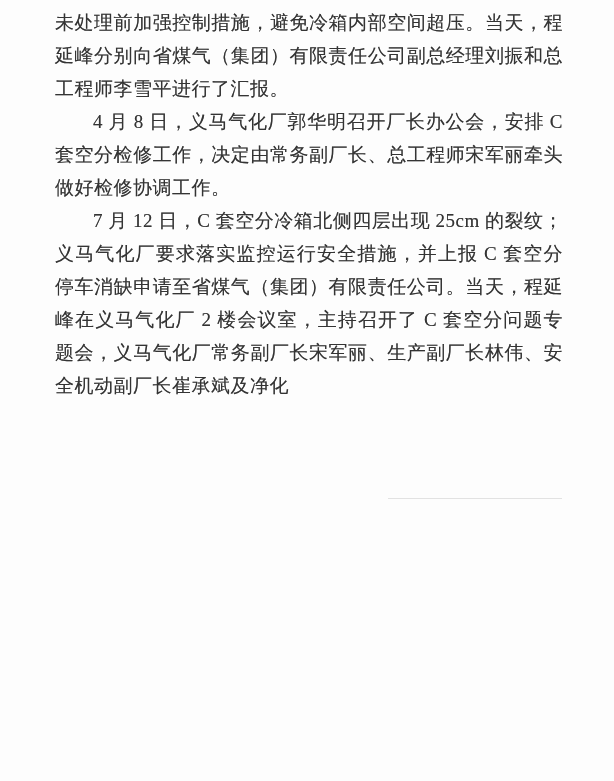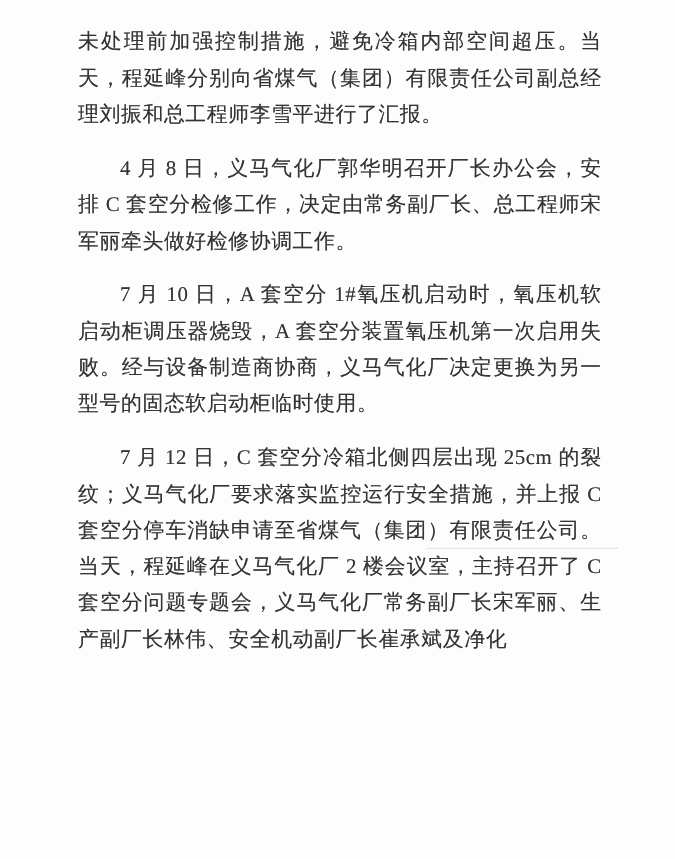--- a/index.html
+++ b/index.html
@@ -21,21 +21,21 @@
     top: 6px;
     left: 55px;
     width: 508px;
     font-size: 19px;
     line-height: 33px;
     color: #343434;
     text-align: justify;
     letter-spacing: 0.5px;
     text-shadow: 0 0 0.6px rgba(70,70,70,0.55);
   }
-  .para { margin: 16px; text-indent: 2em; }
+  .para { margin: 0; text-indent: 2em; }
   .para.no-indent { text-indent: 0; }
   .footnote-ref-sup {
     font-size: 11px;
     vertical-align: super;
     line-height: 0;
     letter-spacing: 0;
   }
   .scan-artifact-line {
     position: absolute;
     top: 498px;
@@ -69,21 +69,20 @@
 </head>
 <body>
 
 <div class="page">
 
   <div class="body-text">
     <p class="para no-indent">未处理前加强控制措施，避免冷箱内部空间超压。当天，程延峰分别向省煤气（集团）有限责任公司副总经理刘振和总工程师李雪平进行了汇报。</p>
 
     <p class="para">4 月 8 日，义马气化厂郭华明召开厂长办公会，安排 C 套空分检修工作，决定由常务副厂长、总工程师宋军丽牵头做好检修协调工作。</p>
 
-    <p class="para">7 月 10 日，A 套空分 1#氧压机启动时，氧压机软启动柜调压器烧毁，A 套空分装置氧压机第一次启用失败。经与设备制造商协商，义马气化厂决定更换为另一型号的固态软启动柜临时使用。</p>
 
 
     <p class="para">7 月 12 日，C 套空分冷箱北侧四层出现 25cm 的裂纹；义马气化厂要求落实监控运行安全措施，并上报 C 套空分停车消缺申请至省煤气（集团）有限责任公司。当天，程延峰在义马气化厂 2 楼会议室，主持召开了 C 套空分问题专题会，义马气化厂常务副厂长宋军丽、生产副厂长林伟、安全机动副厂长崔承斌及净化</p>
   </div>
 
   <div class="scan-artifact-line"></div>
 
 
 </div>
 

